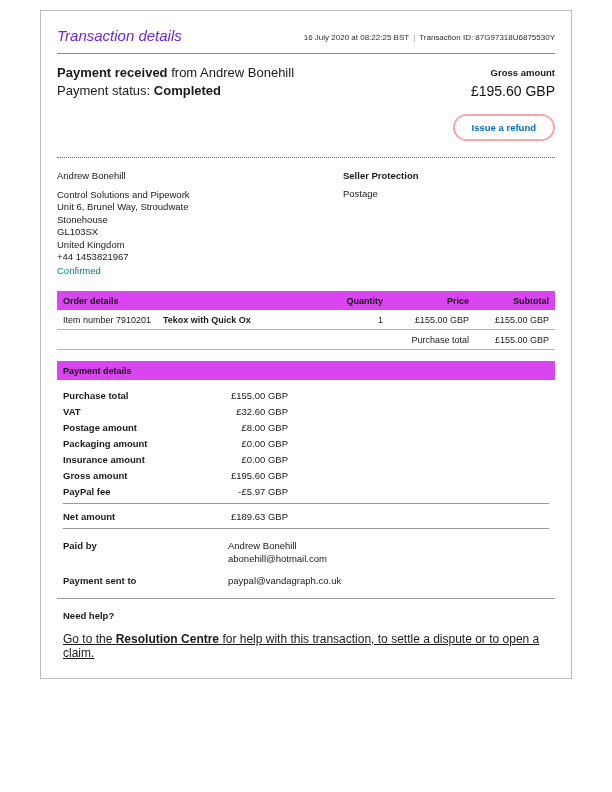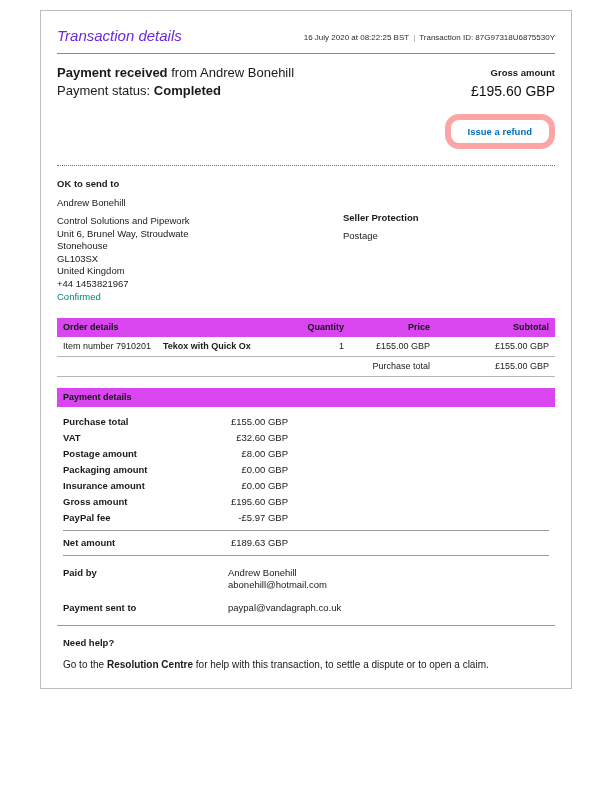--- a/index.html
+++ b/index.html
@@ -29,46 +29,46 @@
   
   .summary { display: flex; justify-content: space-between; margin-top: 13px; }
   .summary-left { font-size: 13px; line-height: 12px; }
   .summary-left .row1 { margin-bottom: 6px; }
   b, .bold { font-weight: bold; }
   .summary-right { text-align: right; font-size: 9.5px; }
   .gross-label { font-weight: bold; }
   .gross-value { font-size: 14px; margin-top: 5px; color: #111; }
   .refund-btn {
     display: inline-block; margin-top: 15px;
-    border: 6px solid #fca5a5; border-radius: 14px;
+    border: 2px solid #fca5a5; border-radius: 14px;
     color: #0070ba; font-weight: bold; font-size: 9.5px;
     padding: 6px 17px; background: #fff; cursor: pointer;
   }
   .rule-dotted { border-top: 1px dotted #707070; margin-top: 16px; }
   .rule-solid  { border-top: 1px solid  #9a9a9a; }
   
   .cols { display: flex; margin-top: 12px; font-size: 9.5px; }
   .ship { flex: 1; line-height: 12.5px; }
   .ship-heading { font-weight: bold; margin-bottom: 6px; }
   .ship-name { margin-bottom: 6px; }
   .confirmed { color: #00877c; margin-top: 1px; }
-  .protection { width: 212px; margin-top: 34px; }
+  .protection { width: 212px; }
   .protection-heading { font-weight: bold; }
   .protection-value { margin-top: 7px; }
   
   .order { margin-top: 14px; font-size: 9px; }
   .bar {
     background: #d946ef; height: 19px;
     display: flex; align-items: center;
     padding: 0 6px; font-weight: bold; font-size: 9px; color: #111;
   }
   .bar .c-head { flex: 1; }
   .c-qty   { width: 72px; text-align: right; }
   .c-price { width: 86px; text-align: right; }
-  .c-sub   { width: 80px; text-align: right; margin-left: 39px; }
+  .c-sub   { width: 80px; text-align: right; }
   .item-row {
     display: flex; align-items: center; height: 20px;
     padding: 0 6px; border-bottom: 1px solid #b5b5b5;
   }
   .item-number { width: 100px; }
   .item-name { flex: 1; font-weight: bold; }
   .ptotal-row {
     display: flex; align-items: center; justify-content: flex-end;
     height: 20px; padding: 0 6px; border-bottom: 1px solid #b5b5b5;
   }
@@ -81,21 +81,21 @@
   .pd-value { width: 60px; text-align: right; white-space: nowrap; }
   .pd-divider { border-top: 1px solid #9a9a9a; margin: 4px 6px; }
   .paidby { display: flex; padding: 7px 6px 0 6px; line-height: 12.5px; }
   .paidby-right { flex: 1; }
   .paidby-note { color: #6b7478; }
   .paidby-note .nb { color: #2c2e2f; font-weight: bold; }
   .sentto { display: flex; padding: 10px 6px 12px 6px; }
   
   .help { font-size: 9.5px; padding: 0 6px; }
   .help-heading { font-weight: bold; margin-top: 11px; }
-  .help-text { margin-top: 11px; font-size: 10px; }
+  .help-text { margin-top: 11px; font-size: 12px; text-decoration: underline; }
   .help-link { font-weight: bold; color: #1a1a1a; cursor: pointer; }
 </style>
 </head>
 <body>
 
 <div class="card">
 
   <div class="hdr">
     <div class="hdr-title">Transaction details</div>
     <div class="hdr-meta">
@@ -118,21 +118,20 @@
       <div>
         <span class="refund-btn">Issue a refund</span>
       </div>
     </div>
   </div>
 
   <div class="rule-dotted"></div>
 
   <div class="cols">
     <div class="ship">
-      <div class="ship-heading">OK to send to</div>
       <div class="ship-name">Andrew Bonehill</div>
       <div>Control Solutions and Pipework</div>
       <div>Unit 6, Brunel Way, Stroudwate</div>
       <div>Stonehouse</div>
       <div>GL103SX</div>
       <div>United Kingdom</div>
       <div>+44 1453821967</div>
       <div class="confirmed">Confirmed</div>
     </div>
     <div class="protection">

